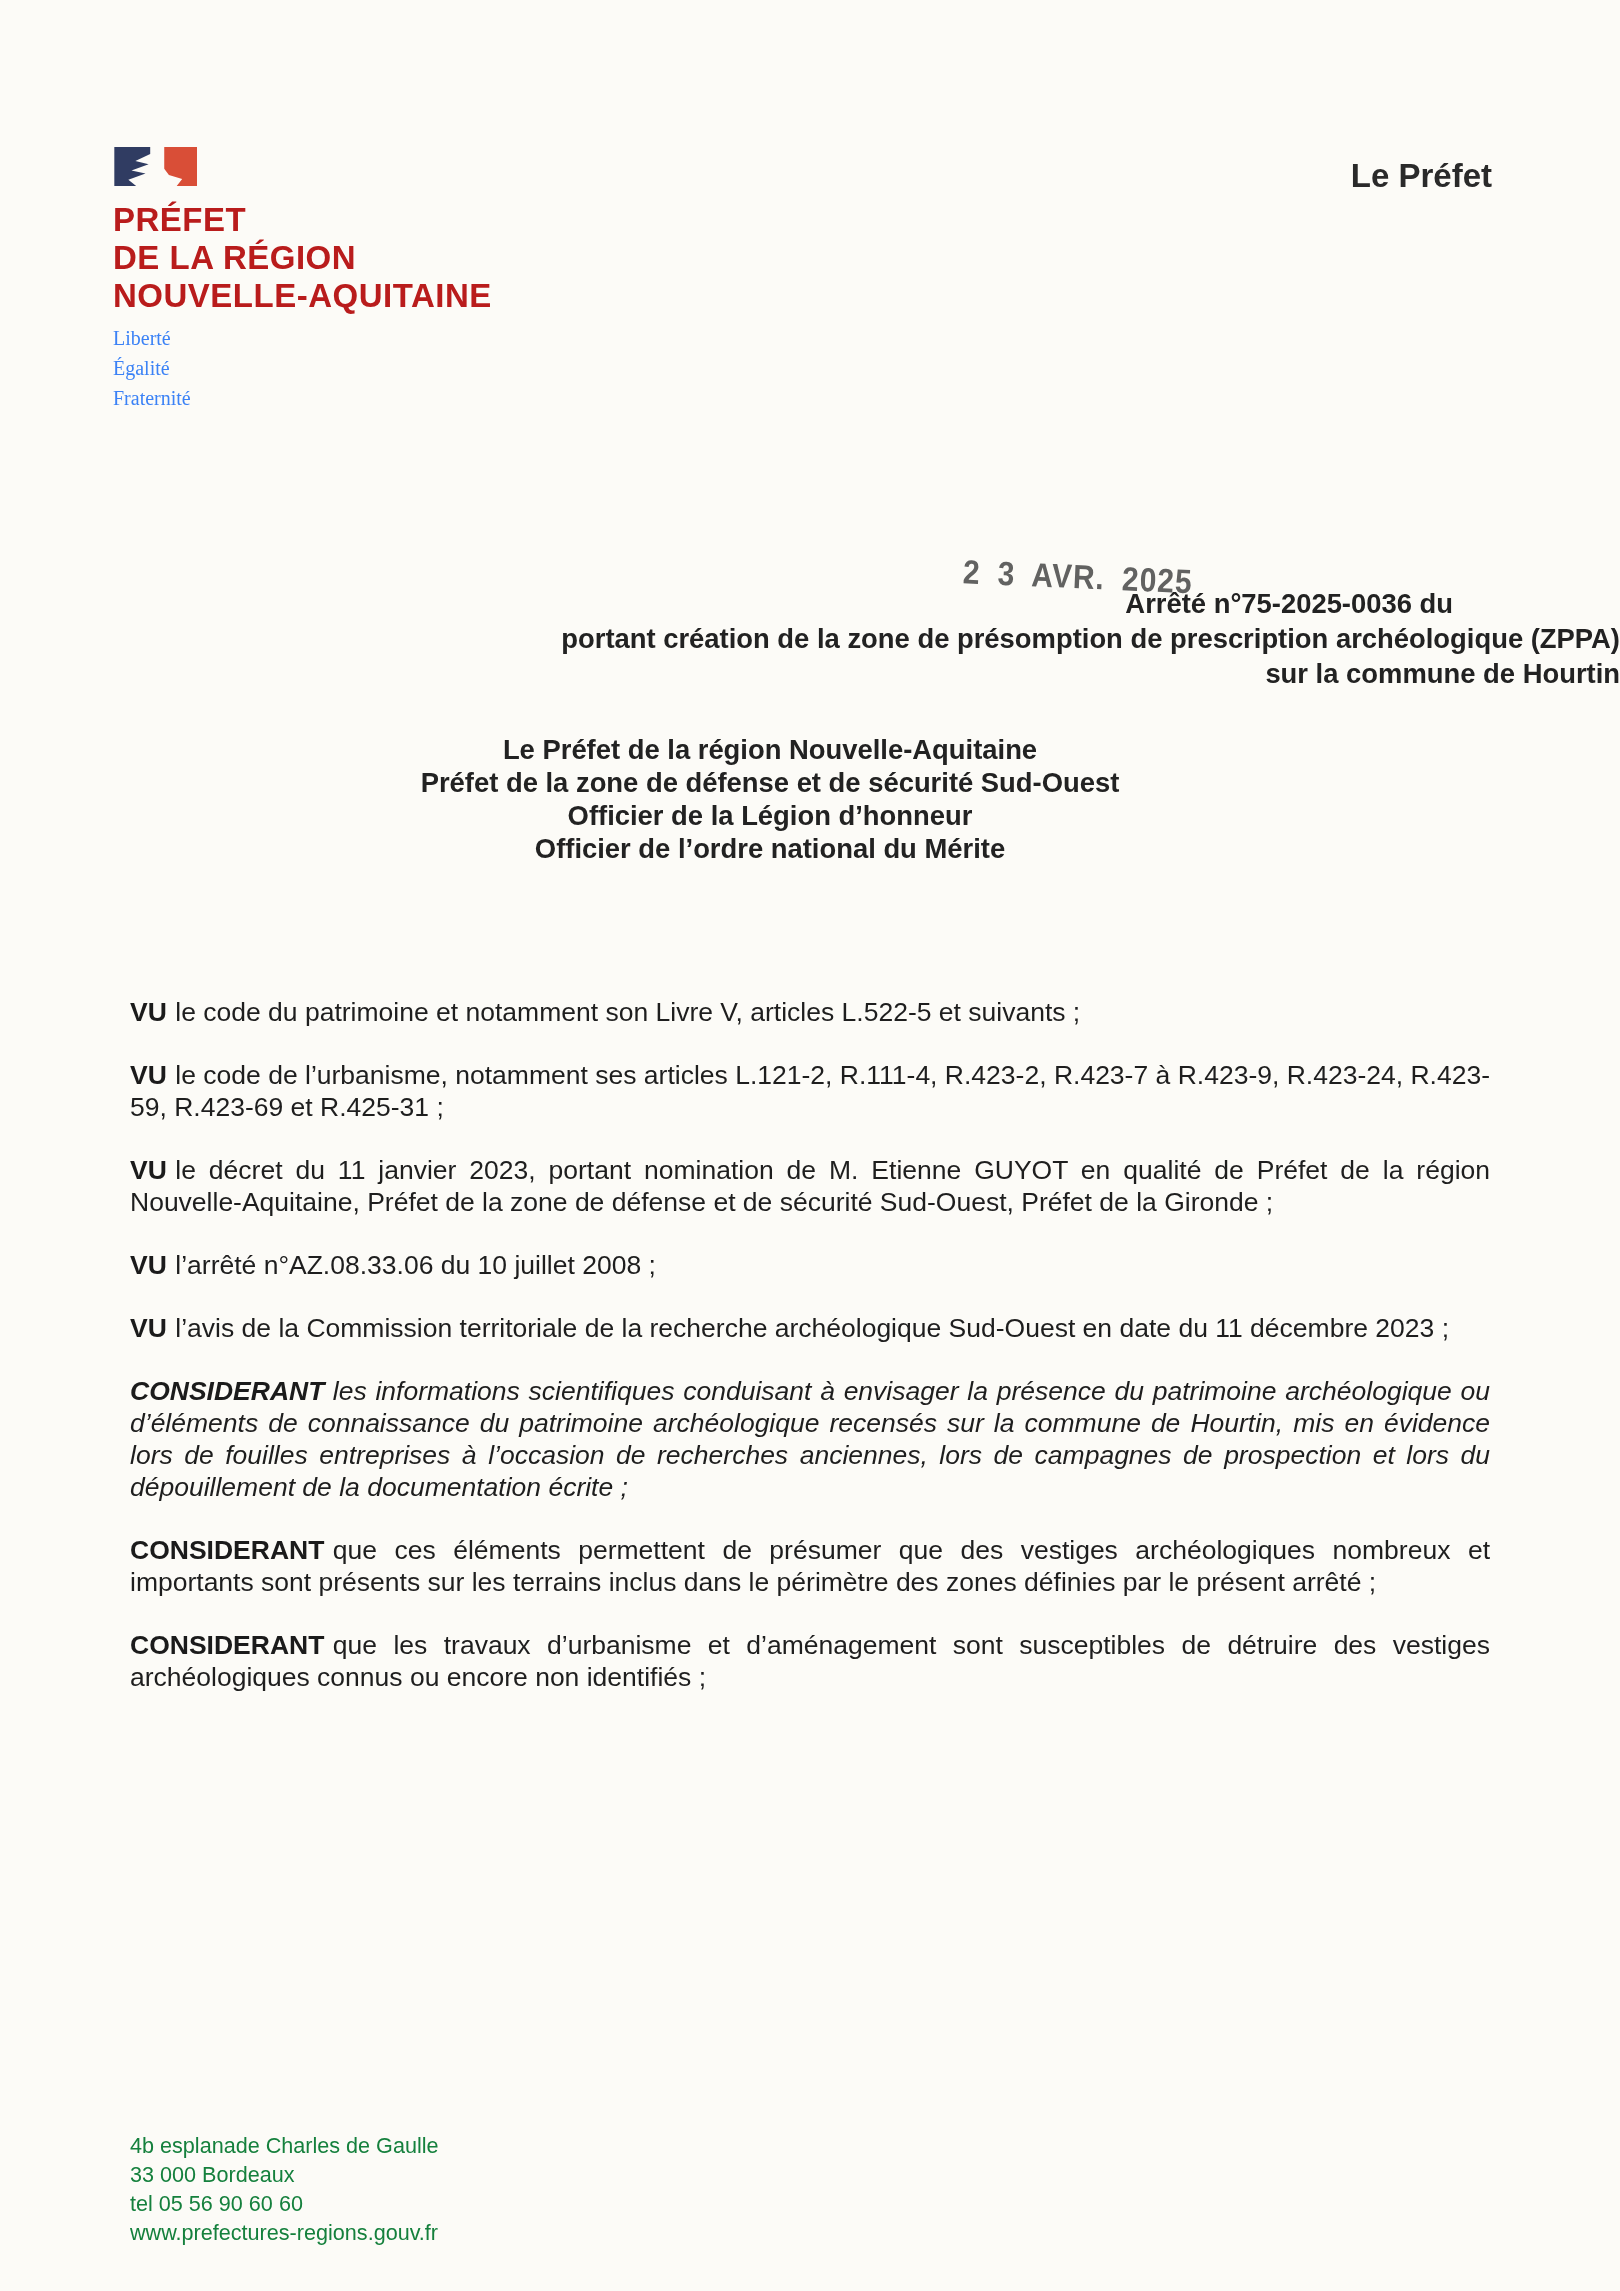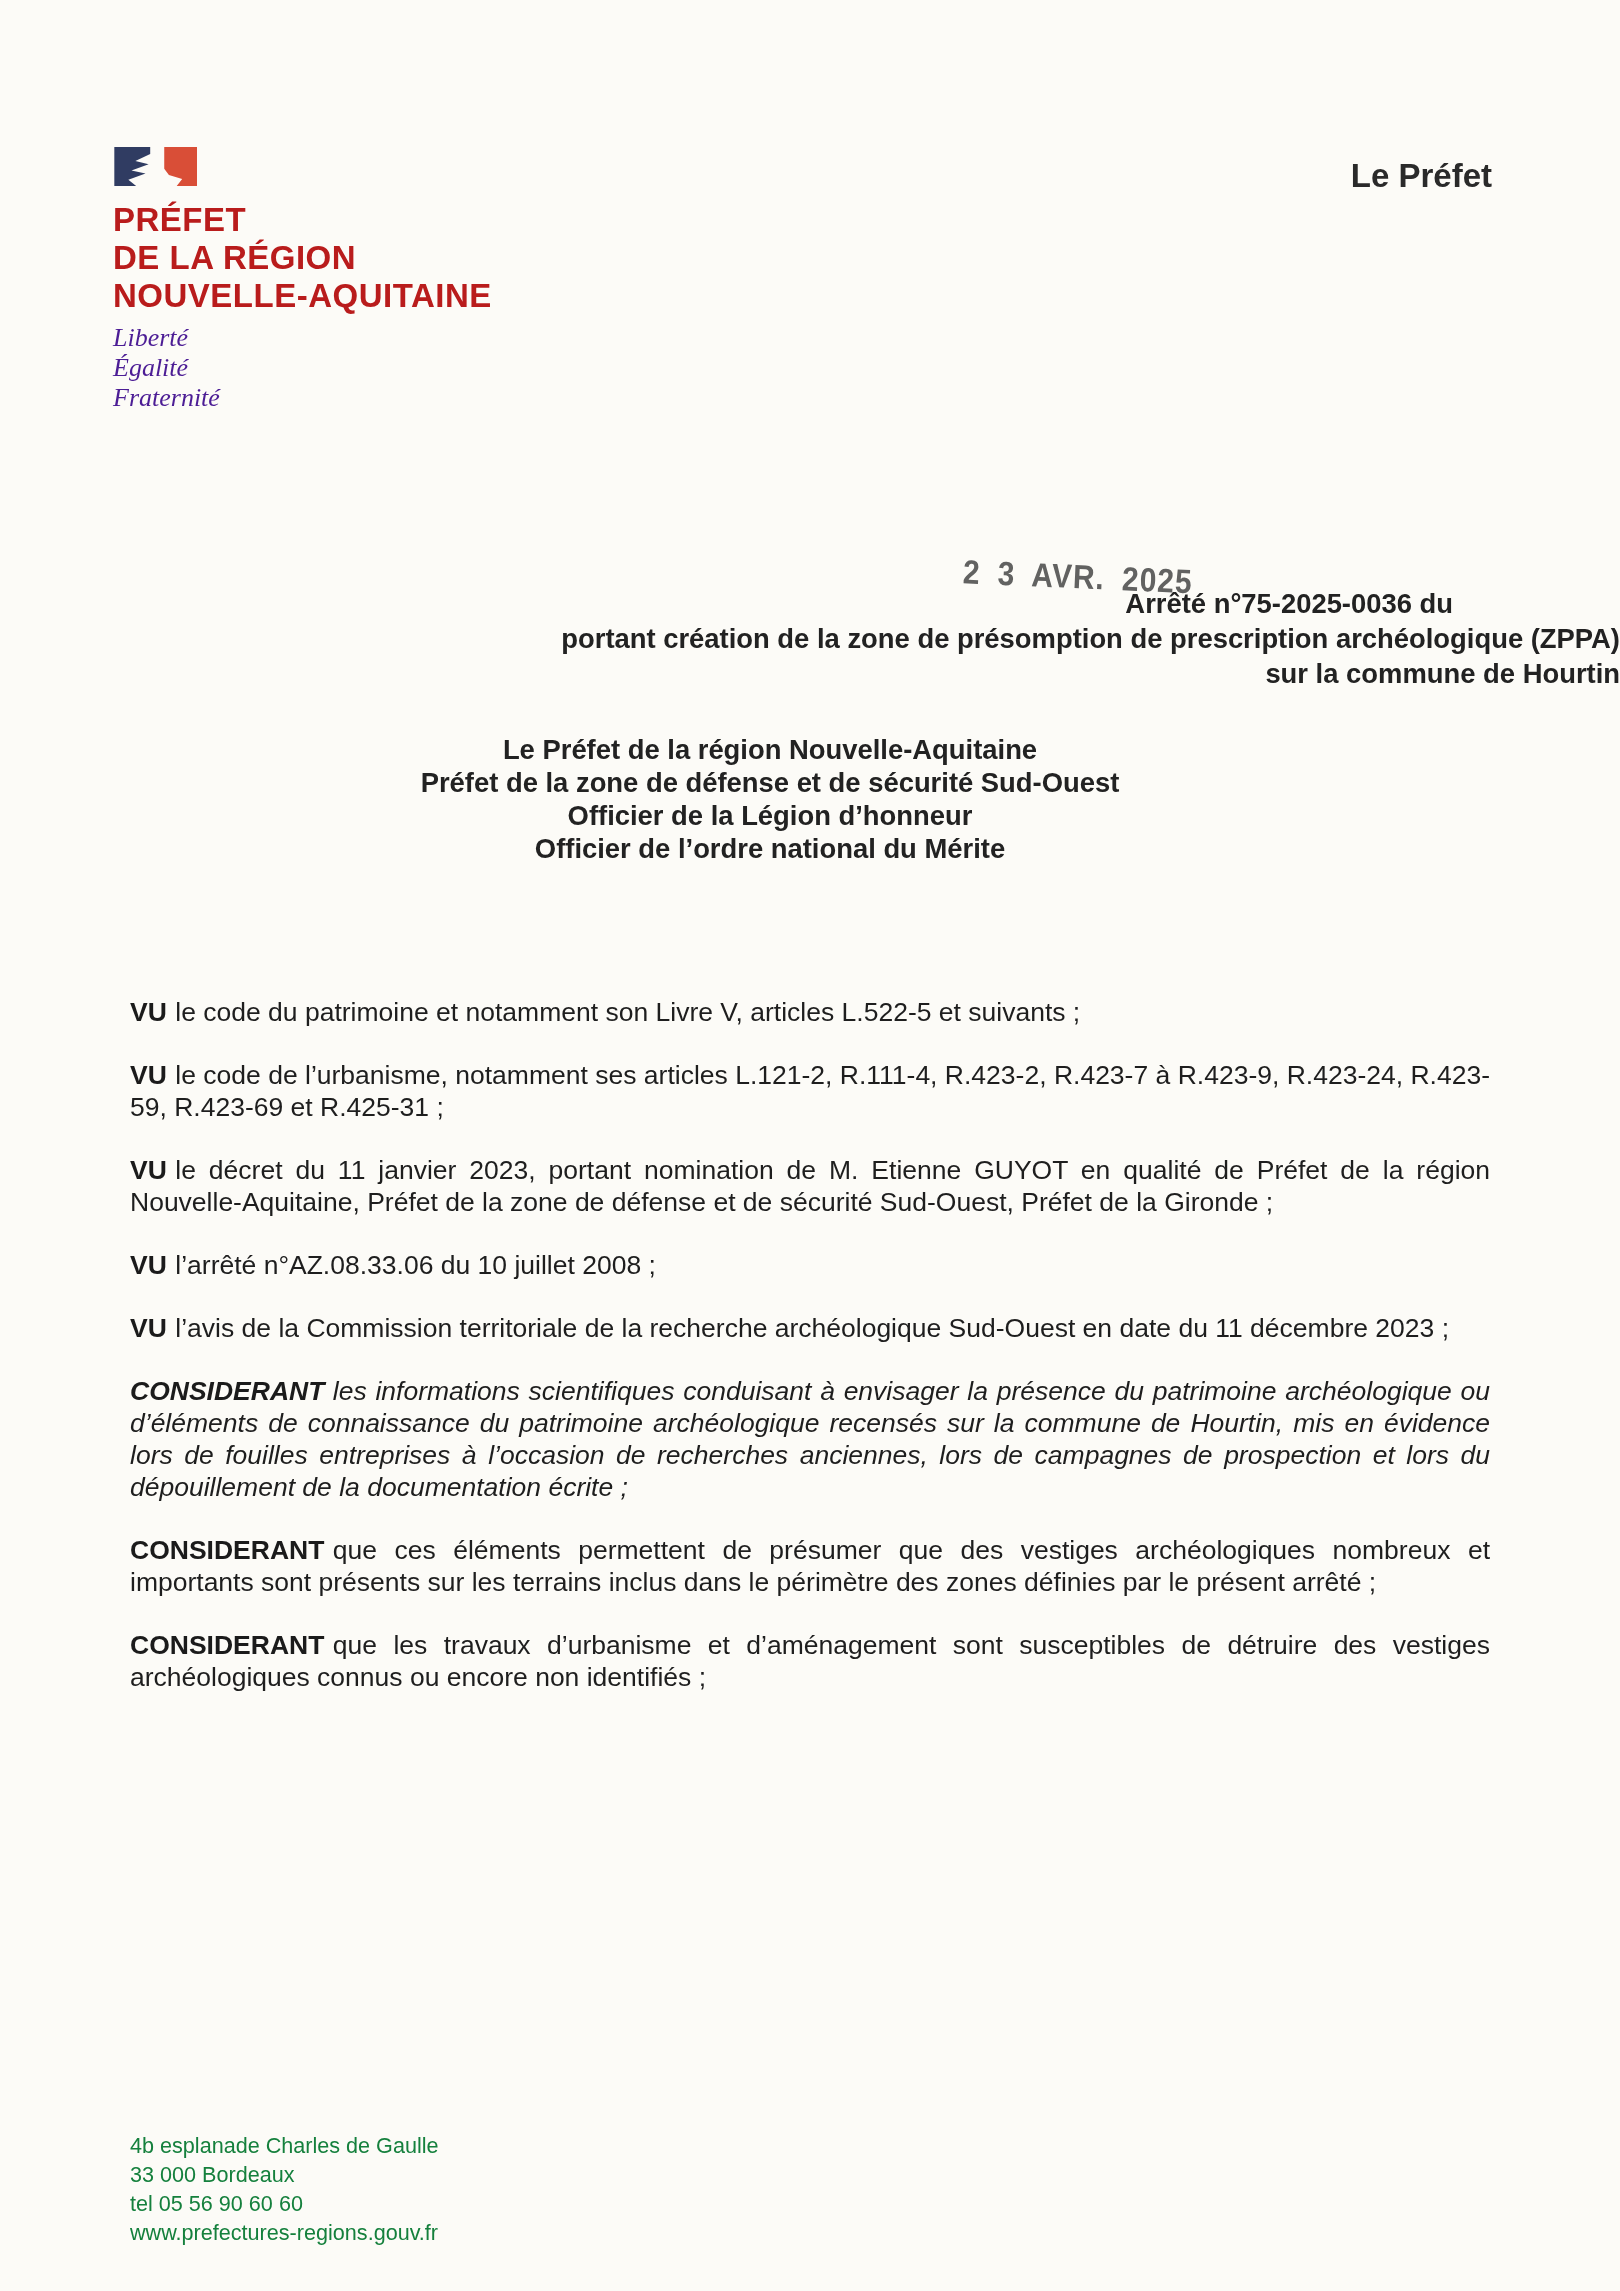--- a/index.html
+++ b/index.html
@@ -13,22 +13,22 @@
   }
   .letterhead { position: absolute; left: 113px; top: 147px; }
   .logo { display: block; }
   .institution {
     margin-top: 14.7px;
     font-weight: bold; font-size: 33px; line-height: 38px;
     color: #b91c1c; letter-spacing: 0.5px;
   }
   .motto {
     margin-top: 8.8px;
-    font-family: "Liberation Serif", serif; font-style: italic;
-    font-size: 26px; line-height: 30px; color: #4c1d95;
+    font-family: "Liberation Serif", serif; 
+    font-size: 20px; line-height: 30px; color: #3b82f6;
   }
   .corner-role {
     position: absolute; top: 157px; right: 128px;
     font-weight: bold; font-size: 33px; color: #2a2a2a;
   }
   .date-stamp {
     position: absolute; left: 963px; top: 555px;
     font-weight: bold; font-size: 30px; color: #4d4d4d;
     letter-spacing: 1px; word-spacing: 7.8px;
     transform: rotate(2.5deg) scaleY(1.12);

